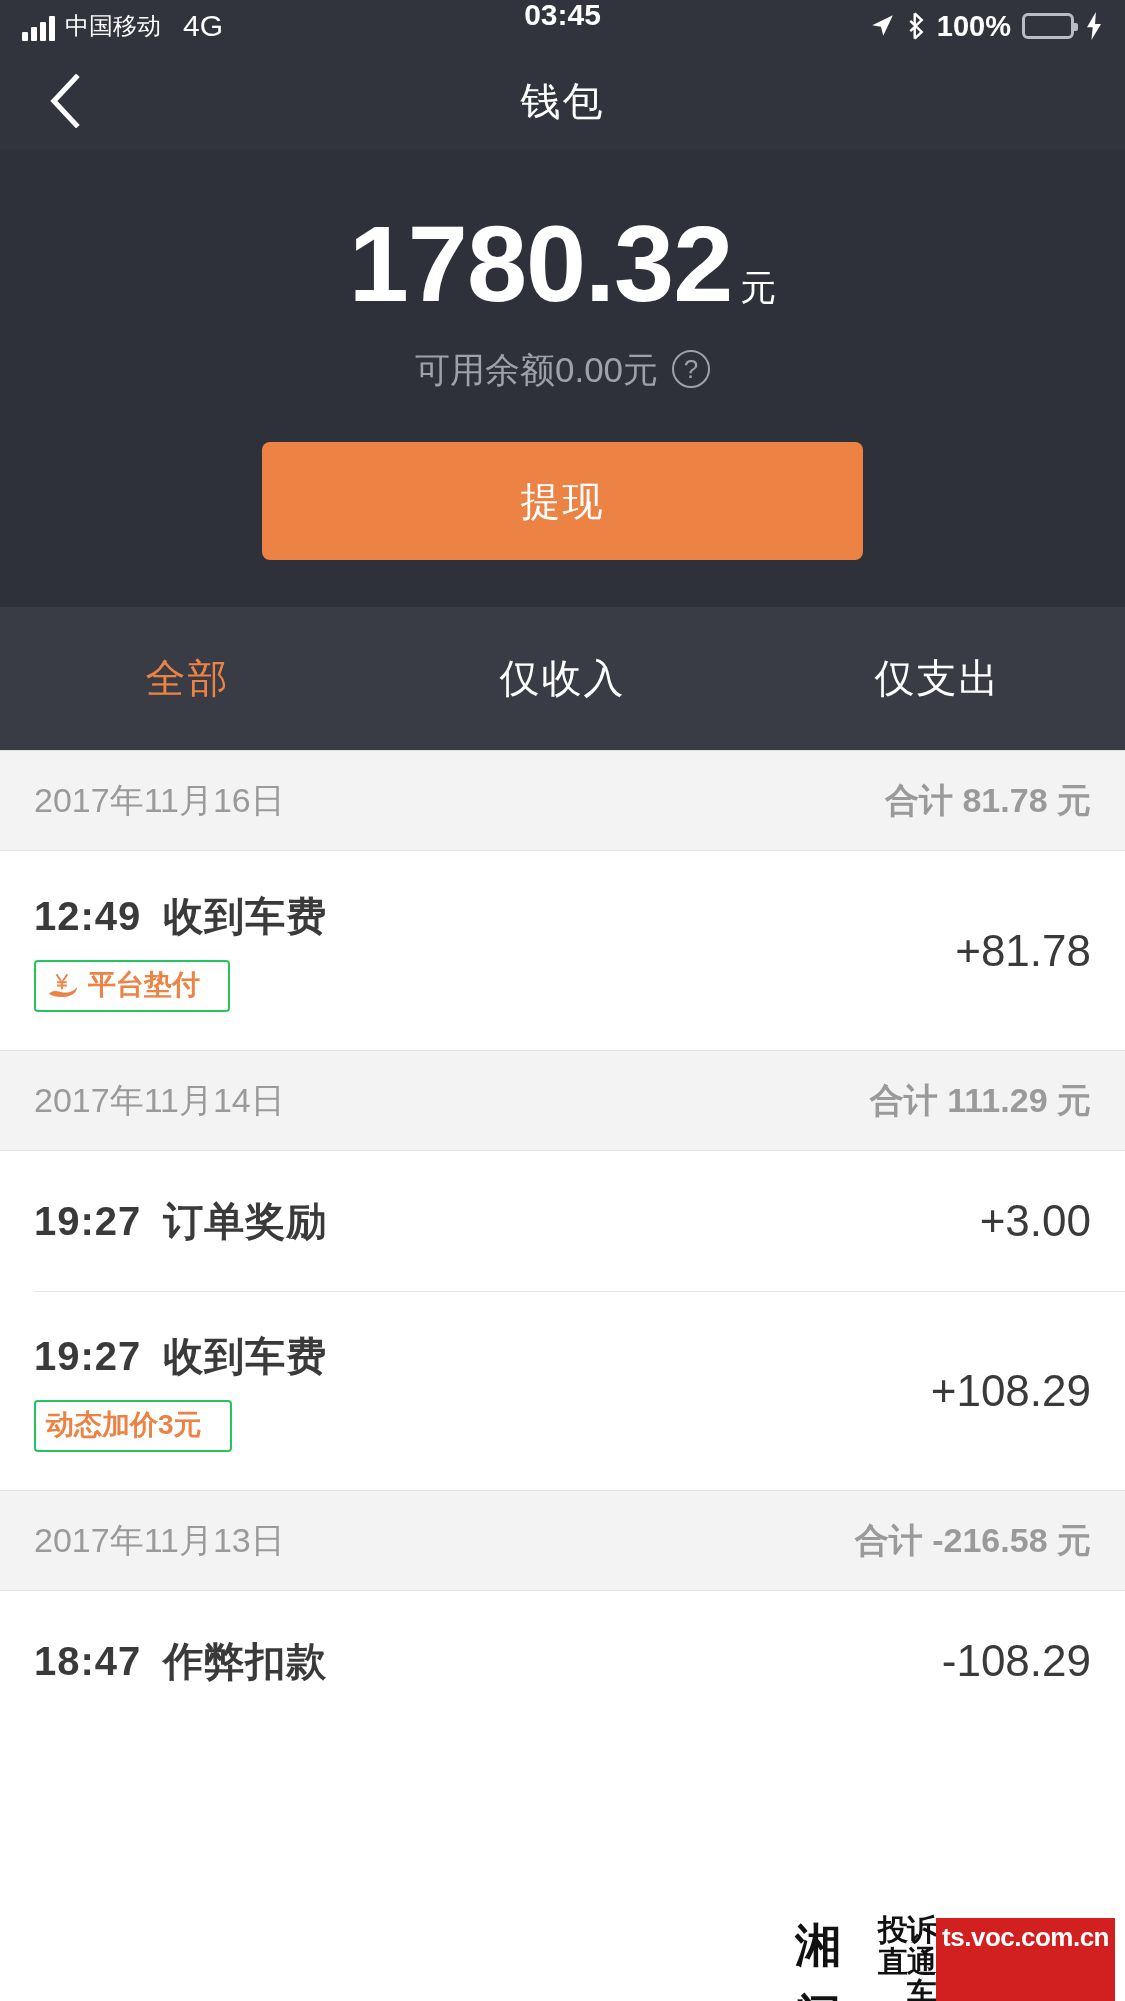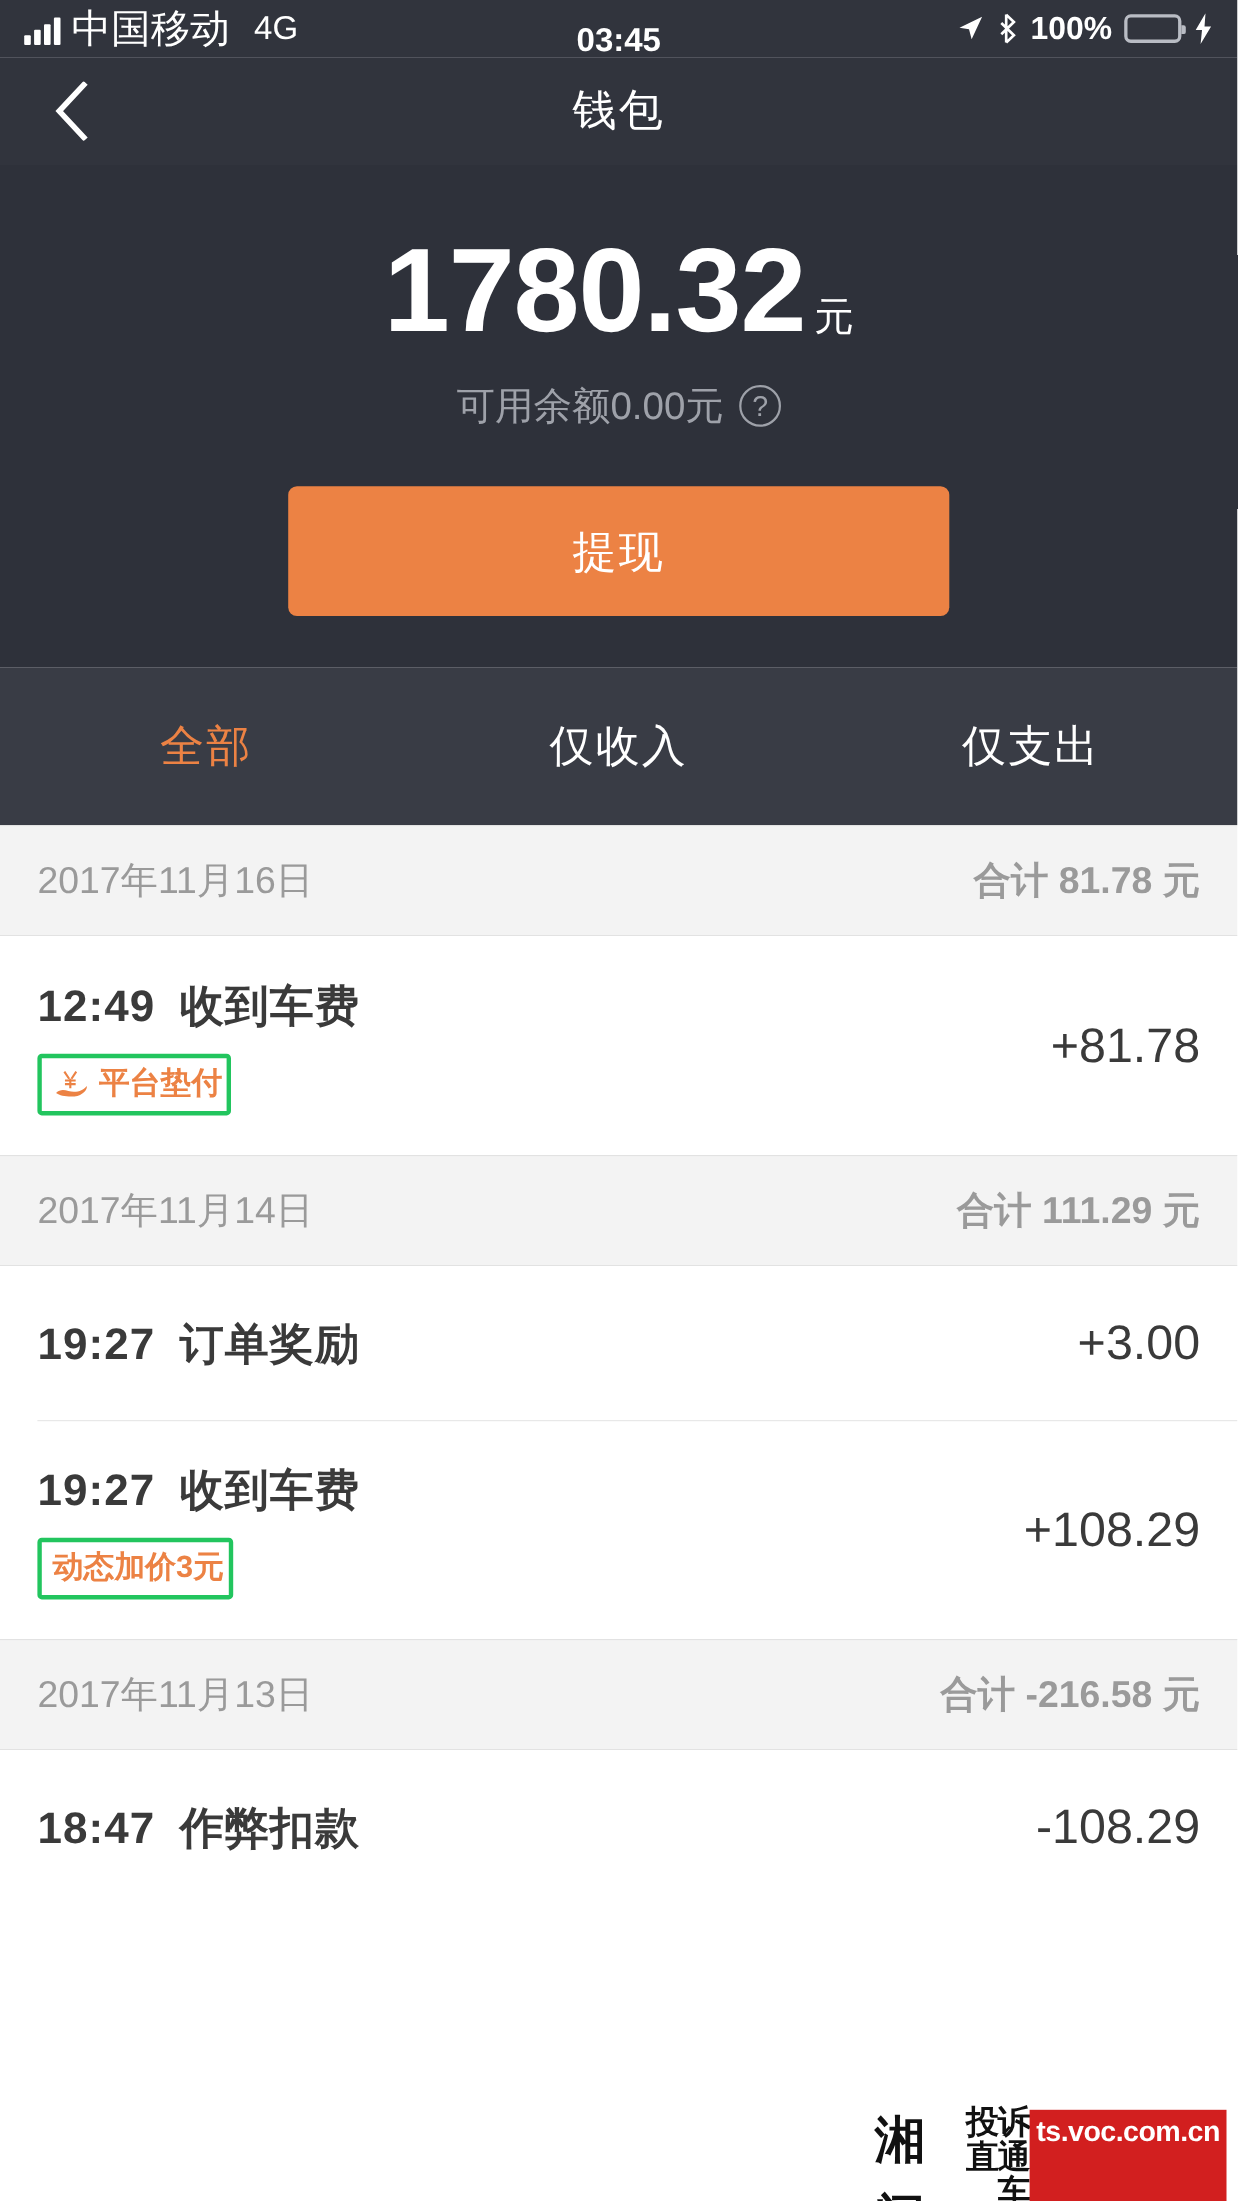--- a/index.html
+++ b/index.html
@@ -25,25 +25,25 @@
     padding: 0 22px;
     color: #ffffff;
   }
   .sb-left { display: flex; align-items: flex-end; gap: 10px; }
   .sig-bars { display: flex; align-items: flex-end; gap: 3px; height: 26px; }
   .sig-bars i { display: block; width: 6px; background: #ffffff; border-radius: 1px; }
   .sig-bars i:nth-child(1) { height: 9px; }
   .sig-bars i:nth-child(2) { height: 14px; }
   .sig-bars i:nth-child(3) { height: 19px; }
   .sig-bars i:nth-child(4) { height: 25px; }
-  .carrier { font-size: 36px; line-height: 30px; letter-spacing: 0px; }
+  .carrier { font-size: 24px; line-height: 30px; letter-spacing: 0px; }
   .nettype { font-size: 30px; line-height: 30px; margin-left: 12px; }
   .sb-center {
     position: absolute; left: 0; right: 0; top: 0; height: 52px;
-    display: flex; align-items: flex-end; justify-content: center;
+    display: flex; align-items: flex-start; justify-content: center;
     pointer-events: none;
   }
   .clock { font-size: 30px; font-weight: bold; line-height: 30px; }
   .sb-right {
     margin-left: auto; display: flex; align-items: center; gap: 11px;
     position: relative; z-index: 2;
   }
   .loc-arrow { width: 26px; height: 26px; }
   .bt-icon { width: 20px; height: 28px; }
   .pct { font-size: 29px; font-weight: bold; line-height: 29px; }
@@ -138,23 +138,23 @@
   .txn.no-badge  { height: 140px; }
   .txn.divided:before {
     content: ""; position: absolute; left: 34px; right: 0; top: 0;
     height: 1px; background: #E6E6E6;
   }
   .txn-left { display: flex; flex-direction: column; justify-content: center; gap: 16px; font-weight: bold; }
   .txn-title { color: #3A3A3A; font-size: 40px; letter-spacing: 1px; }
   .txn-title .time { margin-right: 22px; }
   .badge {
     align-self: flex-start;
-    border: 4px solid #22c55e; border-radius: 4px;
+    border: 2px solid #22c55e; border-radius: 4px;
     color: #EC8244; font-size: 28px;
-    padding: 4px 4px 6px 10px;
+    padding: 4px 28px 6px 10px;
     display: flex; align-items: center; gap: 8px;
   }
   .badge-icon { width: 34px; height: 26px; }
   .txn-amount { color: #3A3A3A; font-size: 44px; letter-spacing: 0px; }
   .txn-amount.neg { color: #3A3A3A; }
 
   
   .watermark {
     position: absolute; right: 10px; bottom: 0px;
     width: 320px; height: 105px;

